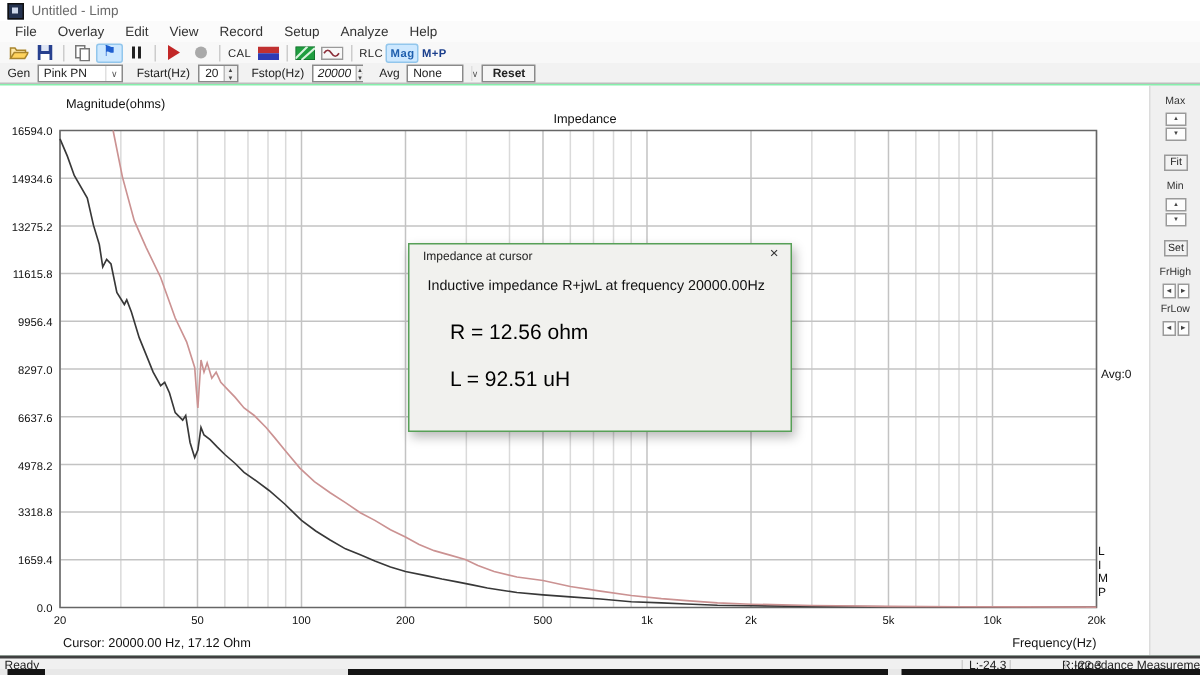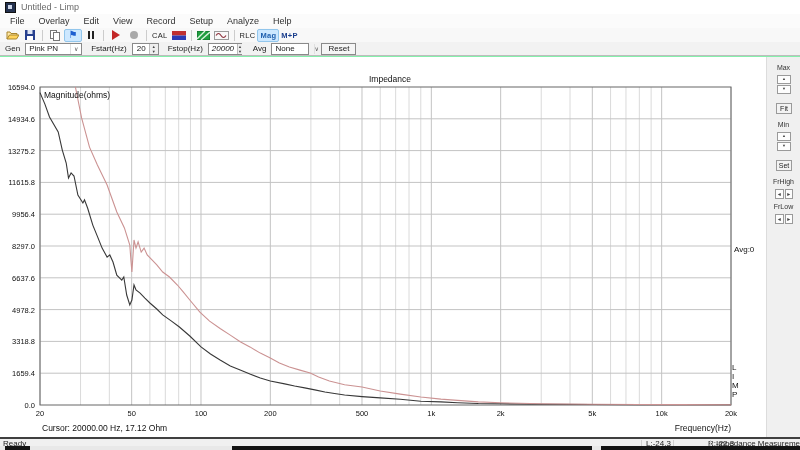--- a/index.html
+++ b/index.html
@@ -196,21 +196,21 @@
       <span class="arrows">
           <i>▲</i>
           <i>▼</i>
         </span>
     </div>
     <span style="margin-left:6px;">Avg</span>
     <div class="combo" style="width:38px;gap:16px;">
       <span class="val" style="flex:1;">None</span>
       <span class="arrow">∨</span>
     </div>
-    <div class="btn" style="margin-left:7px;">
+    <div class="btn" style="margin-left:7px;font-weight:bold;">
       <span>Reset</span>
     </div>
   </div>
 
   <div class="chart-bg"></div>
   <svg id="chart-svg" width="800" height="450">
       <line x1="80.55968666915858" y1="87" x2="80.55968666915858" y2="405" stroke="#dadada" stroke-width="1"></line>
       <line x1="109.33724233460367" y1="87" x2="109.33724233460367" y2="405" stroke="#dadada" stroke-width="1"></line>
       <line x1="149.89692900376224" y1="87" x2="149.89692900376224" y2="405" stroke="#dadada" stroke-width="1"></line>
       <line x1="165.31700621534682" y1="87" x2="165.31700621534682" y2="405" stroke="#dadada" stroke-width="1"></line>
@@ -245,21 +245,21 @@
       <line x1="40" y1="246" x2="731" y2="246" stroke="#c3c3c3" stroke-width="1"></line>
       <line x1="40" y1="277.8" x2="731" y2="277.8" stroke="#c3c3c3" stroke-width="1"></line>
       <line x1="40" y1="309.6" x2="731" y2="309.6" stroke="#c3c3c3" stroke-width="1"></line>
       <line x1="40" y1="341.4" x2="731" y2="341.4" stroke="#c3c3c3" stroke-width="1"></line>
       <line x1="40" y1="373.2" x2="731" y2="373.2" stroke="#c3c3c3" stroke-width="1"></line>
       <rect x="40" y="87" width="691" height="318" fill="none" stroke="#666" stroke-width="1"></rect>
       <polyline points="40.0,92.6 44.9,104.1 49.5,117.0 58.2,132.0 62.3,150.1 66.2,163.0 68.5,177.9 71.1,172.9 74.0,176.0 77.9,195.0 82.9,203.0 84.5,199.9 87.6,208.0 92.8,225.1 97.4,236.4 102.1,248.1 107.1,257.1 109.8,254.9 113.0,262.0 116.8,275.1 121.8,280.1 123.8,277.0 126.7,295.0 129.8,305.0 131.9,300.0 134.0,285.0 136.0,290.0 140.1,293.1 144.9,298.1 149.9,303.0 156.8,309.0 162.7,314.9 171.5,321.1 179.4,327.0 189.8,336.0 201.0,346.9 210.5,354.0 220.1,360.0 230.3,365.9 240.2,369.9 249.9,374.0 260.3,378.0 270.3,381.0 284.7,383.9 294.6,386.0 304.7,387.9 314.8,389.9 324.9,392.0 334.5,393.5 344.6,395.0 362.0,396.6 380.2,397.9 400.3,399.3 420.8,401.2 440.9,401.9 457.6,402.7 478.3,403.5 500.7,403.8 541.2,404.2 592.3,404.5 639.3,404.6 679.9,404.7 731.0,404.7" fill="none" stroke="#383838" stroke-width="1.1"></polyline>
       <polyline points="75.4,87.0 81.6,117.9 89.5,147.1 97.4,164.9 107.1,185.0 116.8,212.0 124.4,227.9 129.8,245.0 130.9,259.9 131.9,272.0 134.0,240.0 136.0,248.1 138.1,241.9 141.2,252.1 144.1,248.1 147.2,254.9 152.0,259.9 156.8,264.9 162.7,272.0 169.5,277.0 177.4,285.0 183.2,291.9 189.8,300.0 199.9,312.1 209.6,321.1 220.1,328.5 230.3,335.1 240.2,341.8 249.9,346.9 260.3,353.1 270.3,358.0 279.4,363.0 289.4,367.1 300.0,370.1 310.2,373.0 318.6,377.0 329.4,381.0 344.6,384.7 362.0,387.0 380.2,391.0 400.3,394.1 420.8,397.0 440.9,399.1 457.6,400.4 478.3,401.9 500.7,402.8 541.2,403.7 592.3,404.2 639.3,404.5 679.9,404.6 731.0,404.7" fill="none" stroke="#cb9292" stroke-width="1.1"></polyline>
     </svg>
 
-  <div class="chart-label" style="left:44px;top:90px;">Magnitude(ohms)</div>
+  <div class="chart-label" style="left:44px;top:64px;">Magnitude(ohms)</div>
   <div class="chart-label" style="left:340px;top:74px;width:100px;text-align:center;">Impedance</div>
   <div class="chart-label" style="left:601px;top:423px;width:130px;text-align:right;">Frequency(Hz)</div>
   <div class="chart-label" style="left:42px;top:423px;">Cursor: 20000.00 Hz, 17.12 Ohm</div>
   <div class="chart-label" style="left:734px;top:245px;font-size:8px;">Avg:0</div>
   <div class="limp-col" id="limp-col">
       <span>L</span>
       <span>I</span>
       <span>M</span>
       <span>P</span>
     </div>
@@ -309,20 +309,27 @@
         <b>◄</b>
         <b>►</b>
       </div>
     <div class="rlabel" style="top:146px;">FrLow</div>
     <div class="hspin" style="top:157px;">
         <b>◄</b>
         <b>►</b>
       </div>
   </div>
 
+  <div class="dialog">
+    <div class="dialog-title">Impedance at cursor</div>
+    <div class="dialog-close">×</div>
+    <div class="dialog-line1">Inductive impedance R+jwL at frequency 20000.00Hz</div>
+    <div class="dialog-r">R = 12.56 ohm</div>
+    <div class="dialog-l">L = 92.51 uH</div>
+  </div>
 
   <div class="statusbar">
     <span class="status-ready">Ready</span>
     <span class="status-sep" style="left:641px;"></span>
     <span class="status-l">L:-24.3</span>
     <span class="status-sep" style="left:673px;"></span>
     <span class="status-r">R:-22.3</span>
     <span class="status-sep" style="left:710px;"></span>
     <span class="status-mode">Impedance Measuremen</span>
   </div>

